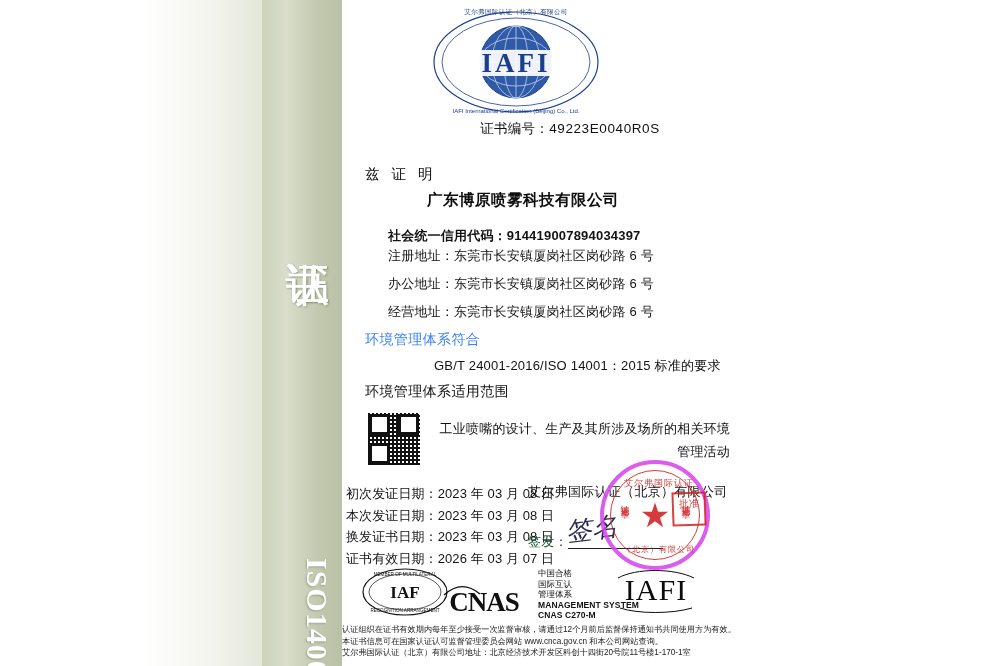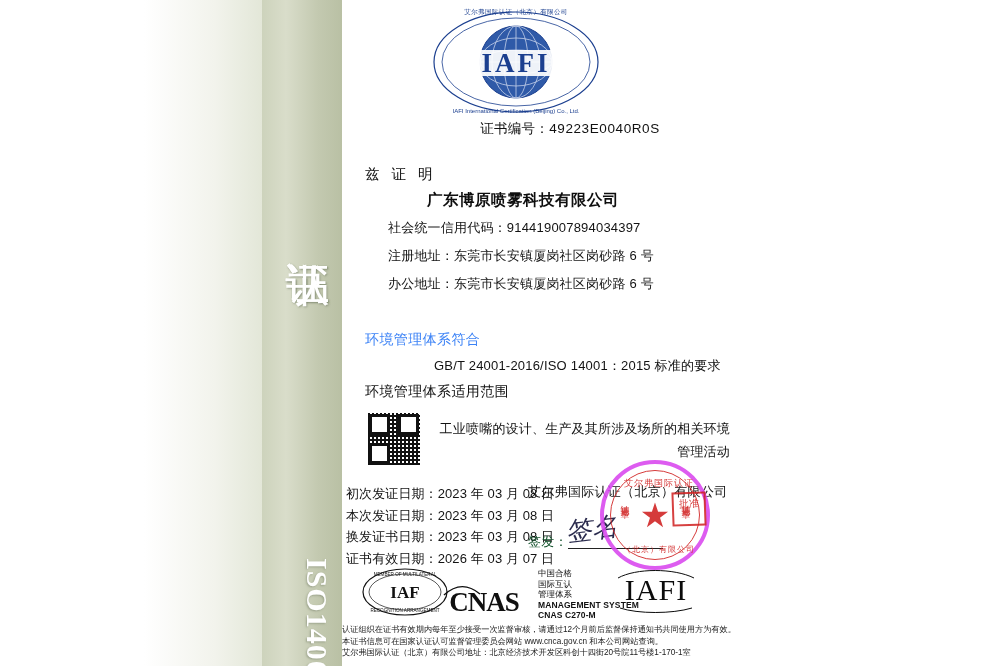--- a/index.html
+++ b/index.html
@@ -123,21 +123,21 @@
     letter-spacing: .5px;
   }
   .field {
     position: absolute;
     left: 388px;
     font-size: 13px;
     color: #131313;
     letter-spacing: .2px;
     white-space: nowrap;
   }
-  .f1 { top: 219px; }
+  .f1 { top: 227px; font-weight: bold; }
   .f2 { top: 247px; }
   .f3 { top: 275px; }
   .f4 { top: 303px; }
 
   .sysline {
     position: absolute;
     left: 365px;
     top: 331px;
     font-size: 14px;
     color: #3b82f6;
@@ -401,20 +401,21 @@
   <div class="cert-no">
     <span>证书编号：</span><span class="val">49223E0040R0S</span>
   </div>
 
   <div class="hereby">兹 证 明</div>
   <div class="company">广东博原喷雾科技有限公司</div>
 
   <div class="field f1">社会统一信用代码：914419007894034397</div>
   <div class="field f2">注册地址：东莞市长安镇厦岗社区岗砂路 6 号</div>
   <div class="field f3">办公地址：东莞市长安镇厦岗社区岗砂路 6 号</div>
+  <div class="field f4">经营地址：东莞市长安镇厦岗社区岗砂路 6 号</div>
 
   <div class="sysline">环境管理体系符合</div>
   <div class="standard">GB/T 24001-2016/ISO 14001：2015 标准的要求</div>
   <div class="scope-title">环境管理体系适用范围</div>
 
   <div class="qr">
       <div class="qr-inner"></div>
     </div>
   <div class="scope-text">工业喷嘴的设计、生产及其所涉及场所的相关环境管理活动</div>
 

